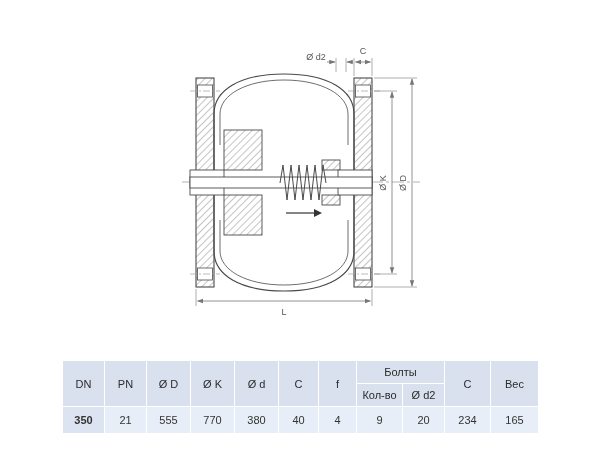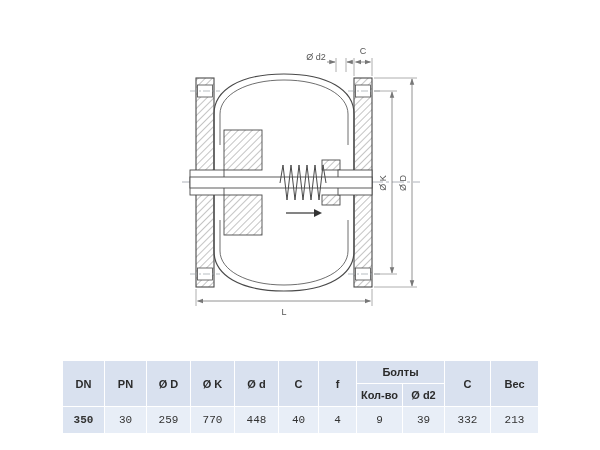--- a/index.html
+++ b/index.html
@@ -26,30 +26,29 @@
   table.spec th, table.spec td {
     border: 1px solid #ffffff;
     text-align: center;
     vertical-align: middle;
     padding: 2px 2px;
     overflow: hidden;
     white-space: nowrap;
   }
   table.spec th {
     background: #d9e1ef;
-    font-weight: bold;
+    font-weight: normal;
     color: #2b2b2b;
     height: 18px;
     margin-top: 13px;
   }
   table.spec td {
     background: #e8eef7;
     font-weight: normal;
     height: 22px;
-    font-family: Liberation Mono, monospace;
   }
   table.spec td.key { background: #dce4f1; font-weight: bold; }
 
   svg text {
     font-family: "Liberation Sans", sans-serif;
     fill: #555;
   }
 </style>
 </head>
 <body>
@@ -161,28 +160,28 @@
           <th rowspan="2">Вес</th>
         </tr>
         <tr>
           <th>Кол-во</th>
           <th>Ø d2</th>
         </tr>
       </thead>
       <tbody>
         <tr>
           <td class="key">350</td>
-          <td>30</td>
-          <td>259</td>
+          <td>21</td>
+          <td>555</td>
           <td>770</td>
-          <td>448</td>
+          <td>380</td>
           <td>40</td>
           <td>4</td>
           <td>9</td>
-          <td>39</td>
-          <td>332</td>
-          <td>213</td>
+          <td>20</td>
+          <td>234</td>
+          <td>165</td>
         </tr>
       </tbody>
     </table>
   </div>
 
 </div>
 
 </body></html>

